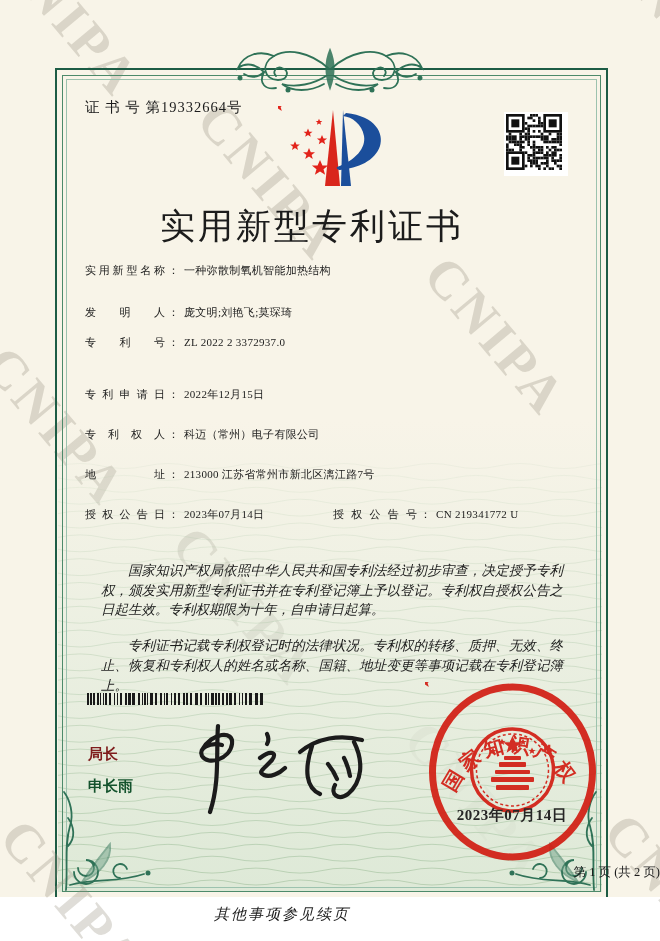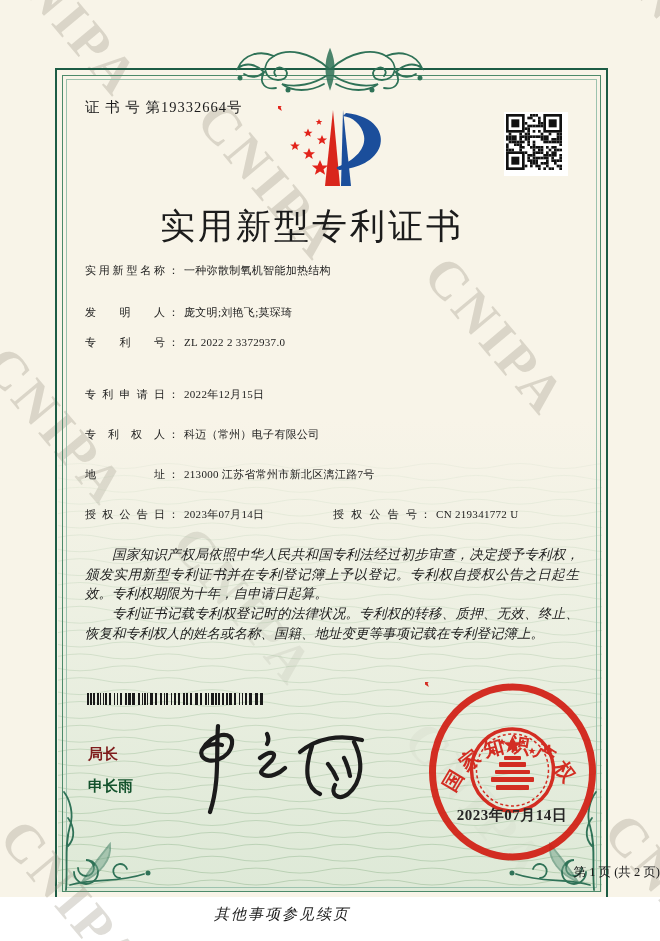--- a/index.html
+++ b/index.html
@@ -26,21 +26,21 @@
   .qr{left:504px;top:112px;width:60px;height:60px;background:#fff;padding:2px;z-index:3;}
   .title{left:0;top:203px;width:624px;text-align:center;font-size:35px;font-weight:normal;
          letter-spacing:3px;z-index:3;}
   .frow{position:absolute;left:85px;width:500px;height:22px;font-size:11px;z-index:3;}
   .flabel{display:inline-block;width:80px;text-align:justify;text-align-last:justify;vertical-align:top;}
   .fcolon{margin:0 5px 0 3px;}
   .fvalue{letter-spacing:.3px;}
   .grant{position:absolute;left:248px;top:0;}
   .bodytext{left:85px;top:545px;width:494px;font-size:13.5px;line-height:19.7px;
             font-style:italic;text-align:justify;z-index:3;}
-  .bodytext p{margin:0;text-indent:2em;}
+  .bodytext p{margin:16px;text-indent:2em;}
   #barcode{left:87px;top:693px;z-index:3;}
   .sig-title{left:88px;top:745px;font-family:Liberation Mono, monospace;font-size:15px;
              font-weight:600;z-index:3;color:#7f1d1d;}
   .sig-name{left:88px;top:777px;font-family:"Liberation Sans",sans-serif;font-size:15px;
             font-weight:600;z-index:3;color:#14532d;}
   #signature{left:172px;top:712px;z-index:3;}
   #seal{left:425px;top:682px;z-index:3;opacity:.93;}
   .seal-date{left:449px;top:806px;width:126px;text-align:center;font-size:15px;
              font-weight:bold;color:#262626;z-index:4;letter-spacing:.5px;}
   .pageinfo{left:0;top:864px;width:660px;text-align:right;font-size:12.5px;z-index:4;}

